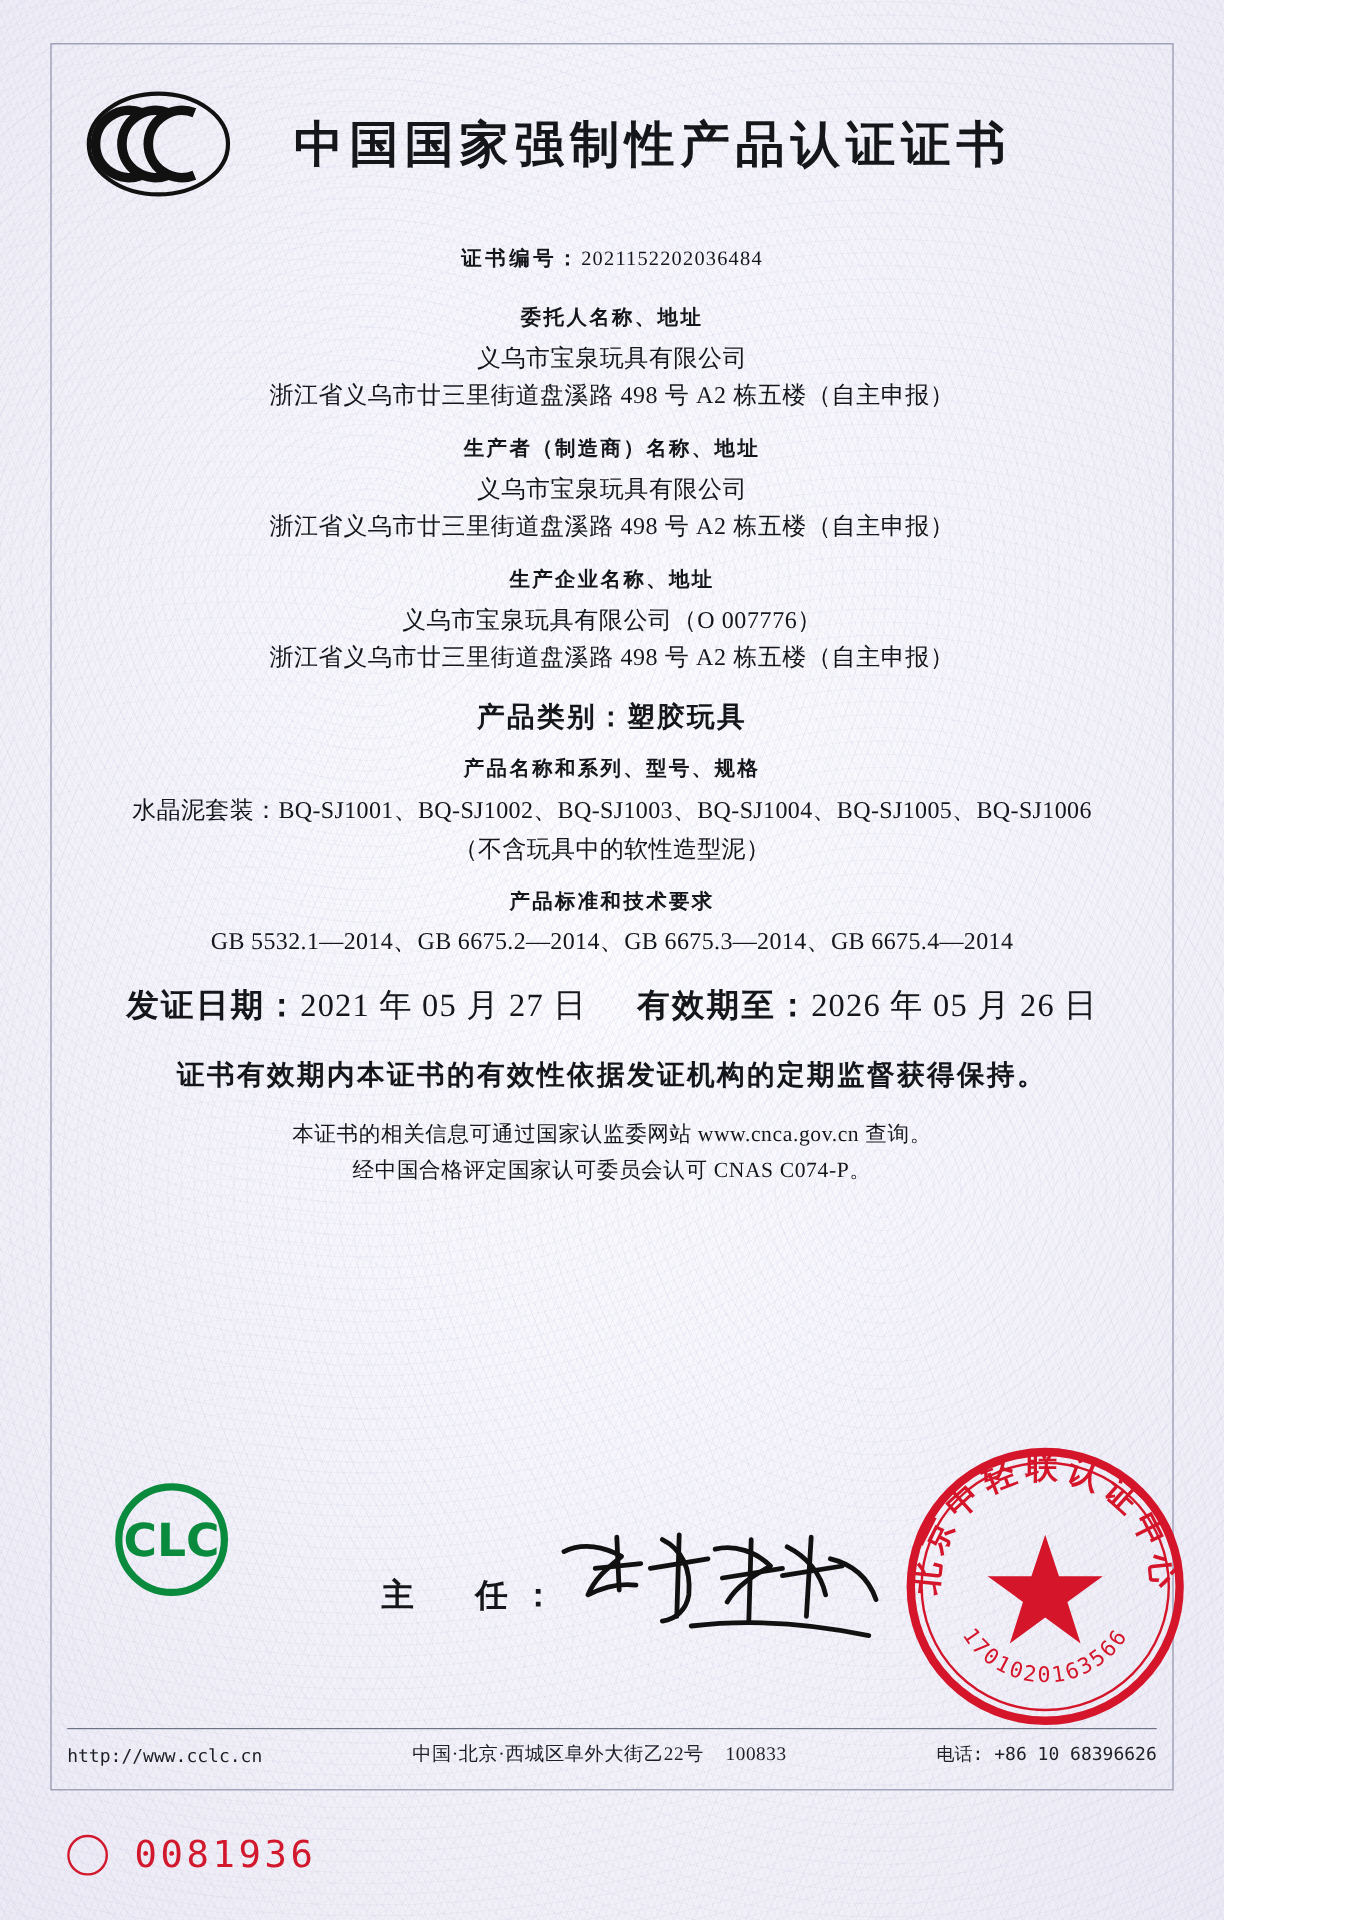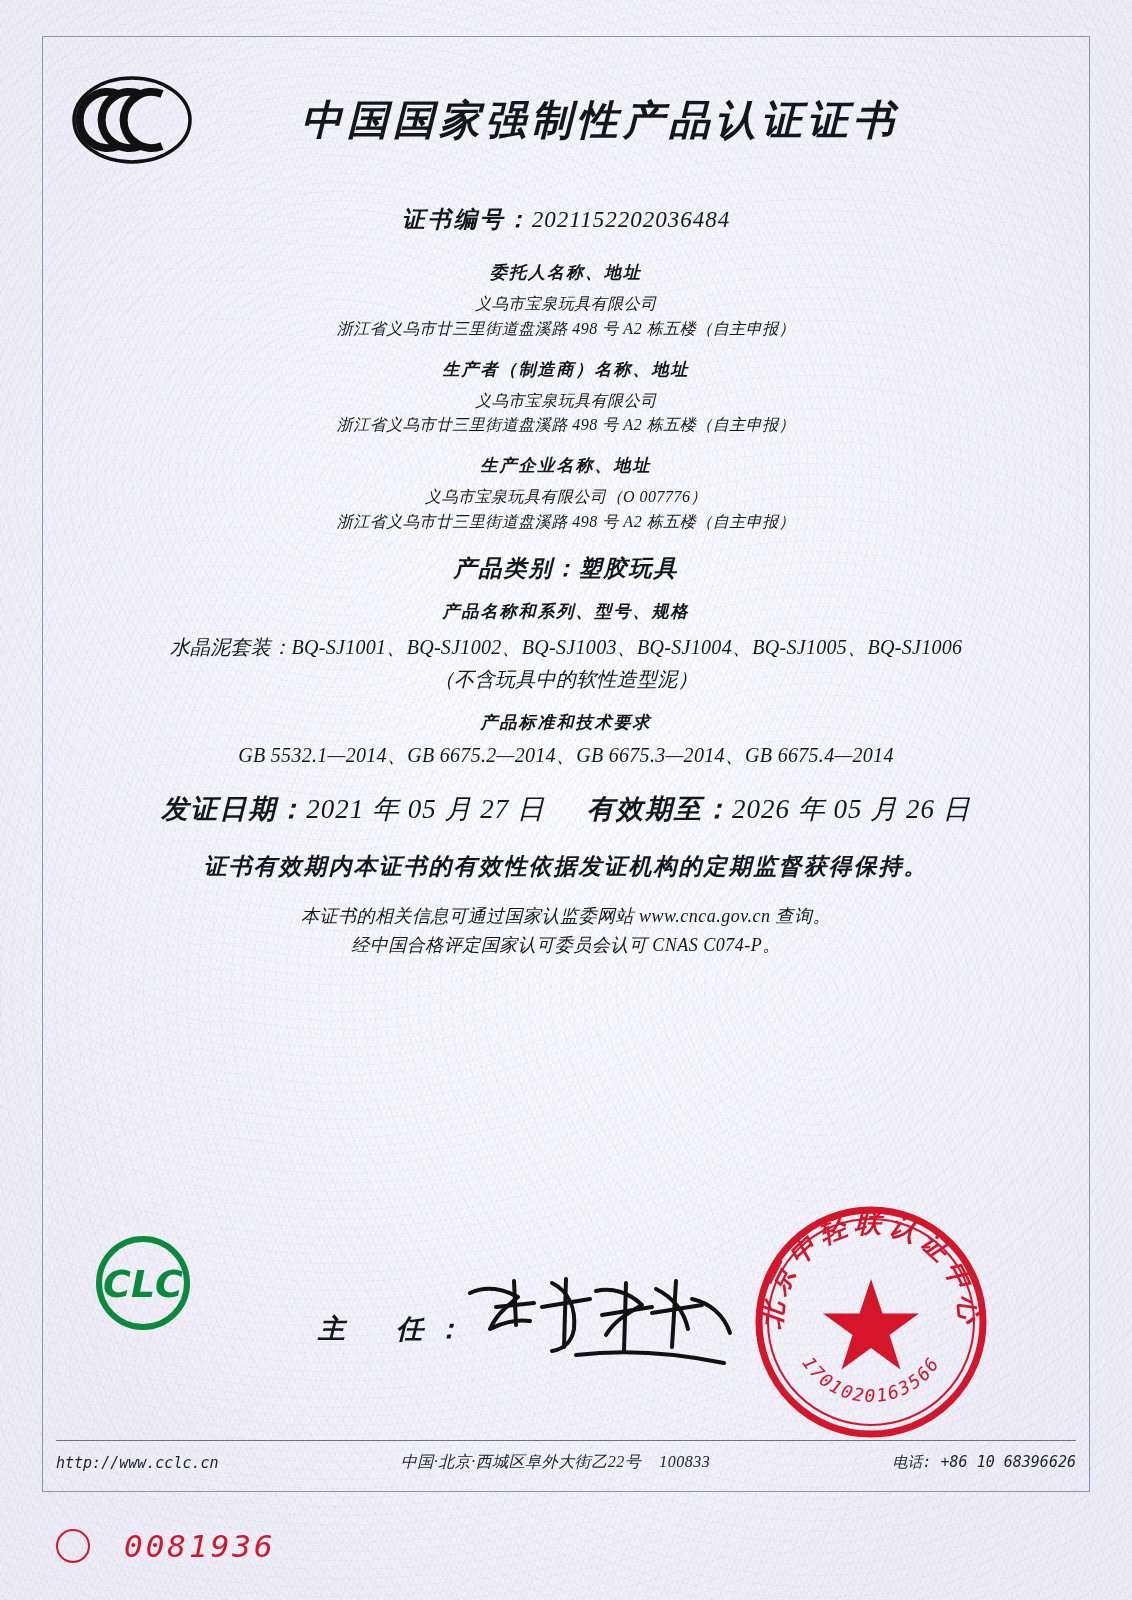--- a/index.html
+++ b/index.html
@@ -2,30 +2,29 @@
 <html lang="zh"><head>
 <meta charset="utf-8">
 <style>
   html, body {
     margin: 0;
     padding: 0;
     background: #ffffff;
   }
   .page {
     position: relative;
-    width: 1132px;
+    width: 1020px;
     height: 1600px;
     background:
       repeating-linear-gradient(112deg, rgba(178,186,214,0.10) 0px, rgba(178,186,214,0.10) 1px, rgba(255,255,255,0) 1px, rgba(255,255,255,0) 5px),
       repeating-linear-gradient(68deg, rgba(186,178,210,0.09) 0px, rgba(186,178,210,0.09) 1px, rgba(255,255,255,0) 1px, rgba(255,255,255,0) 5px),
       radial-gradient(ellipse at 50% 44%, #fdfdff 0%, #f4f3fa 55%, #eceaf5 100%);
     font-family: "Liberation Serif", "DejaVu Serif", serif;
     color: #15161a;
     overflow: hidden;
-    font-style: italic;
   }
   .guilloche {
     position: absolute;
     inset: 0;
     pointer-events: none;
     opacity: 0.55;
     background:
       repeating-radial-gradient(circle at 30% 30%, rgba(150,160,200,0.13) 0px, rgba(150,160,200,0.13) 1px, rgba(0,0,0,0) 1px, rgba(0,0,0,0) 9px),
       repeating-radial-gradient(circle at 72% 62%, rgba(160,150,200,0.12) 0px, rgba(160,150,200,0.12) 1px, rgba(0,0,0,0) 1px, rgba(0,0,0,0) 11px),
       repeating-radial-gradient(circle at 20% 85%, rgba(150,170,200,0.10) 0px, rgba(150,170,200,0.10) 1px, rgba(0,0,0,0) 1px, rgba(0,0,0,0) 13px);
@@ -61,21 +60,21 @@
     font-weight: bold;
     letter-spacing: 5px;
     font-family: "DejaVu Sans", "Liberation Sans", sans-serif;
     padding-right: 70px;
     white-space: nowrap;
   }
 
   
   .cert-no {
     text-align: center;
-    font-size: 23px;
+    font-size: 17px;
     margin-top: 14px;
     margin-bottom: 26px;
     letter-spacing: 1px;
   }
   .cert-no .label {
     font-weight: bold;
     font-family: "DejaVu Sans", "Liberation Sans", sans-serif;
     letter-spacing: 3px;
   }
   .cert-no .value {
@@ -86,21 +85,21 @@
   .section { text-align: center; margin-bottom: 2px; }
   .sec-title {
     font-size: 17px;
     font-weight: bold;
     font-family: "DejaVu Sans", "Liberation Sans", sans-serif;
     letter-spacing: 2px;
     margin-top: 16px;
     margin-bottom: 8px;
   }
   .sec-line {
-    font-size: 16px;
+    font-size: 20px;
     letter-spacing: 0.5px;
     line-height: 1.55;
   }
   .inline-row {
     font-size: 23px;
     font-weight: bold;
     font-family: "DejaVu Sans", "Liberation Sans", sans-serif;
     letter-spacing: 2px;
     margin-top: 18px;
   }
@@ -213,21 +212,21 @@
     z-index: 3;
   }
   .footer .mid { font-family: "Liberation Serif", serif; font-size: 16px; letter-spacing: 0.5px; }
 
   .serial {
     position: absolute;
     left: 56px;
     top: 1528px;
     display: flex;
     align-items: center;
-    gap: 34px;
+    gap: 22px;
     z-index: 3;
   }
   .serial .ring {
     width: 30px; height: 30px;
     border: 2px solid #d2182c;
     border-radius: 50%;
   }
   .serial .num {
     color: #d2182c;
     font-size: 31px;

